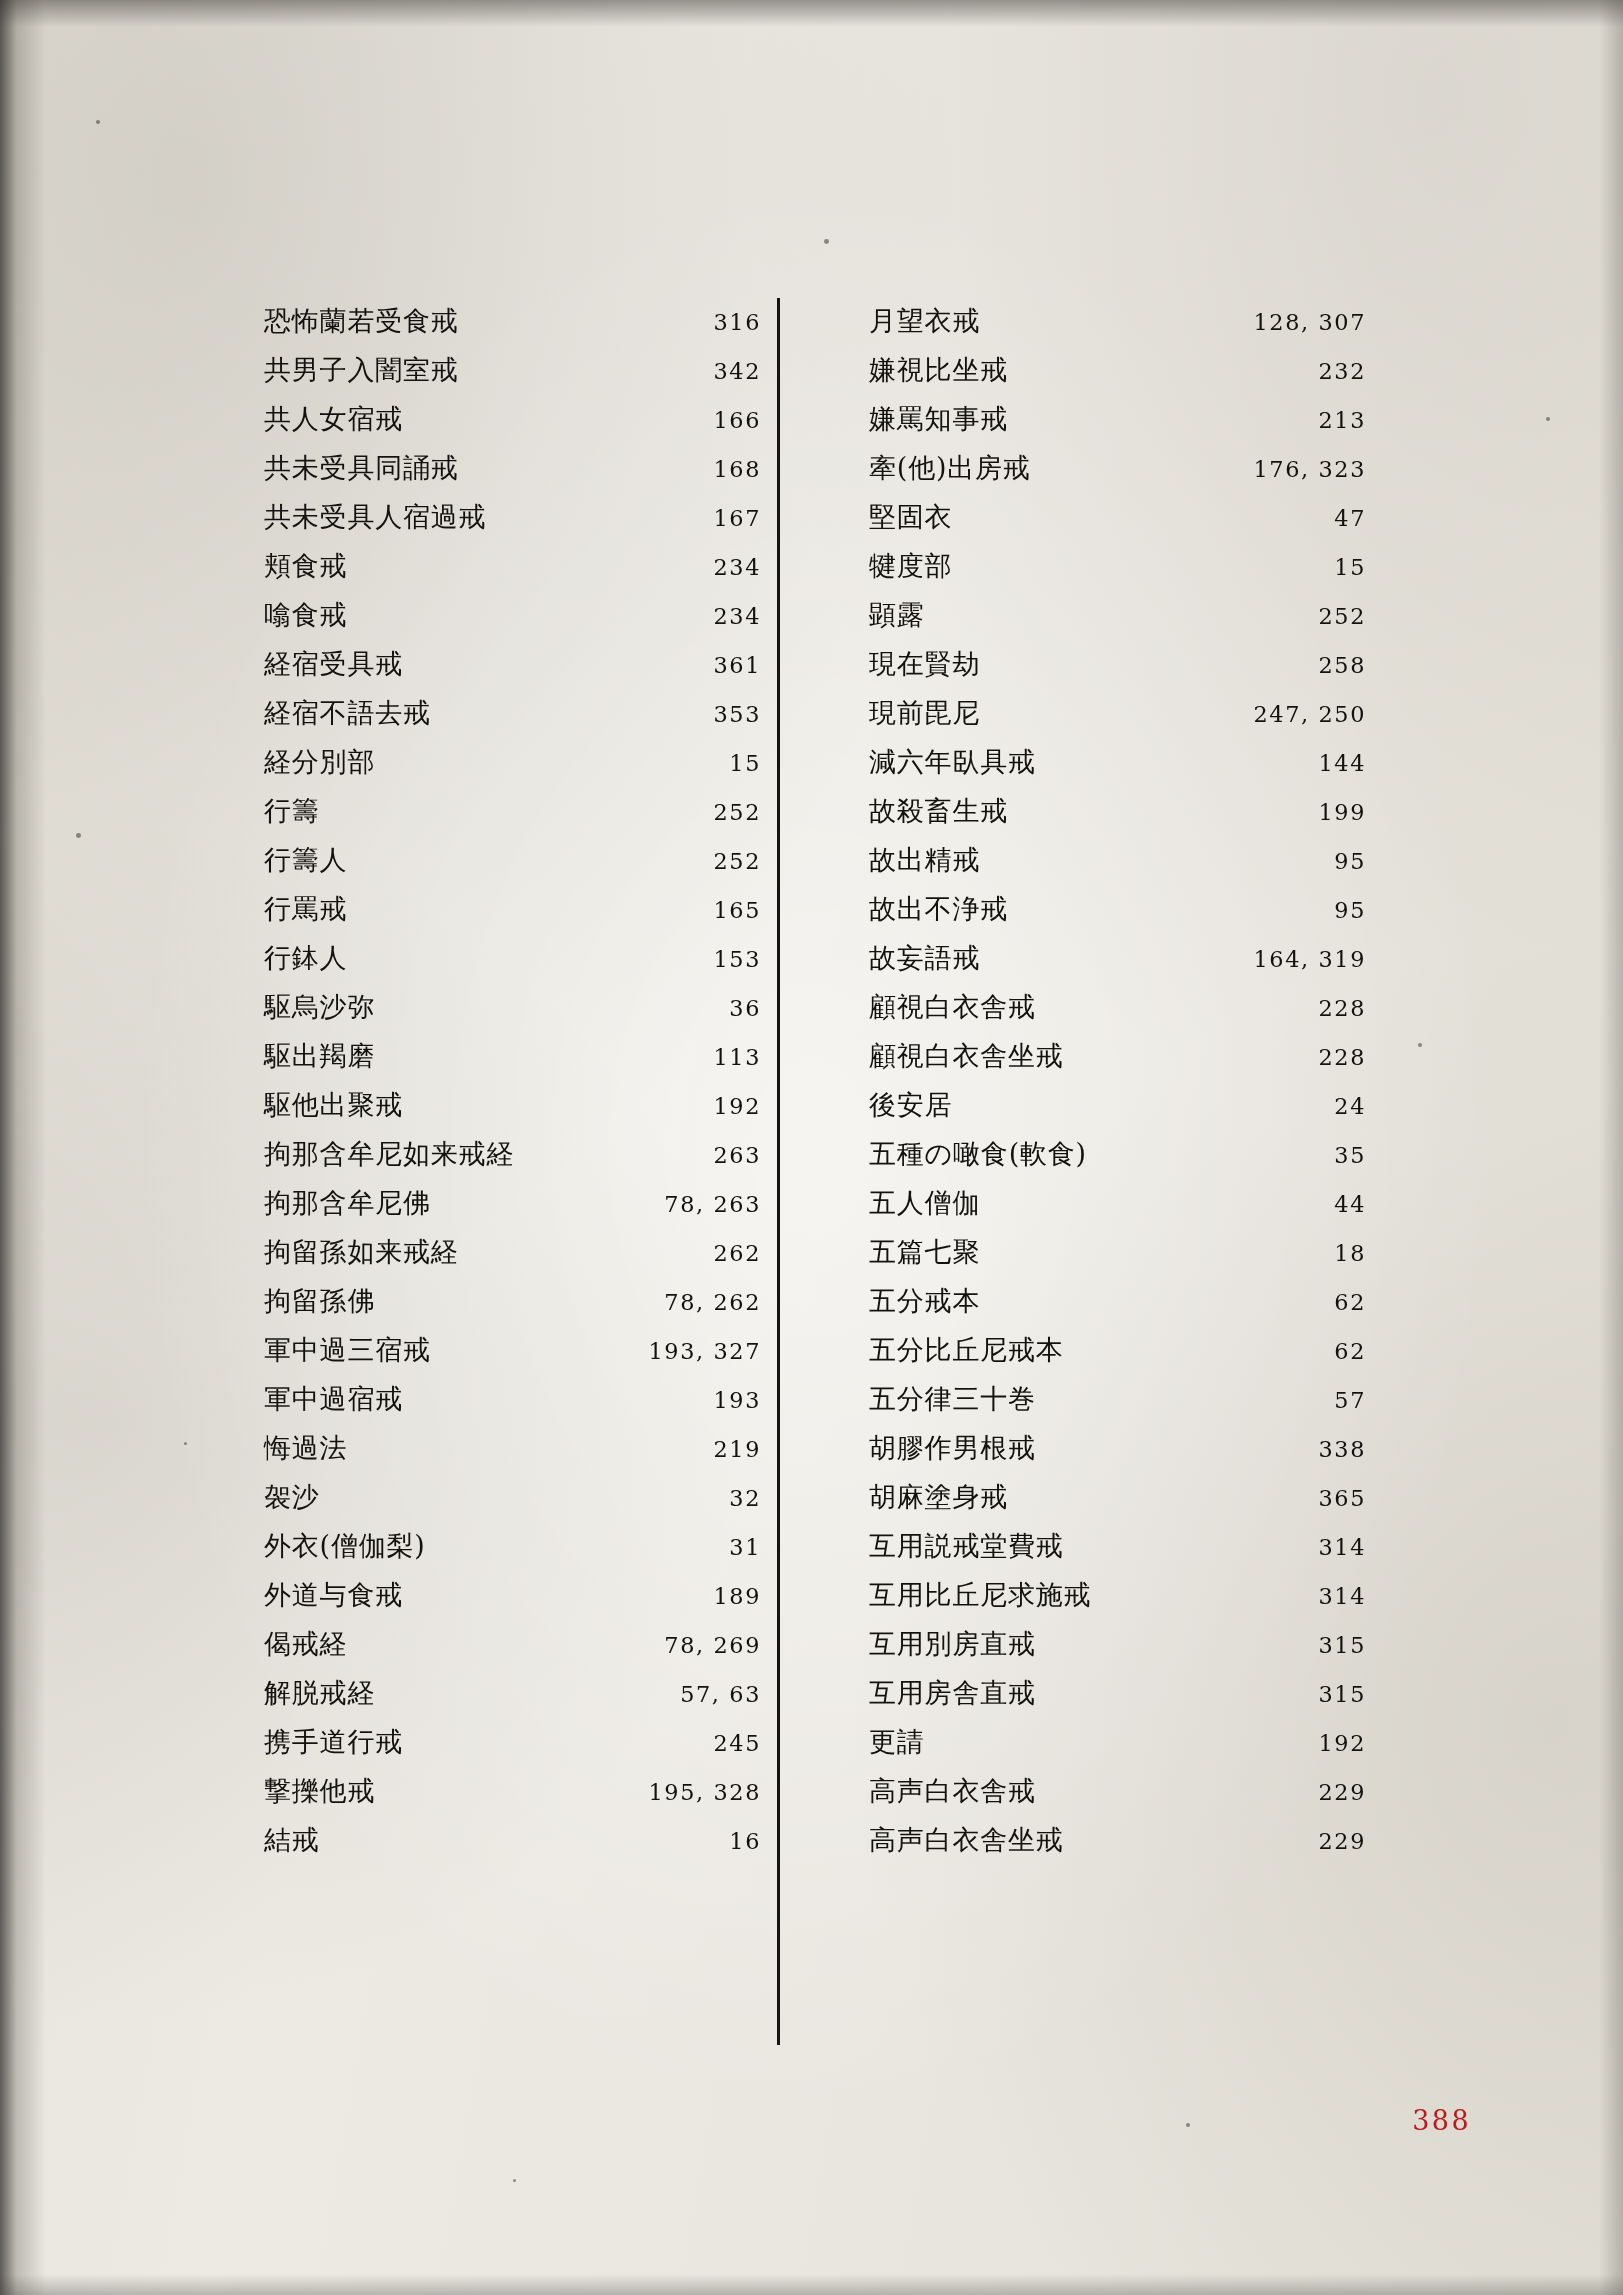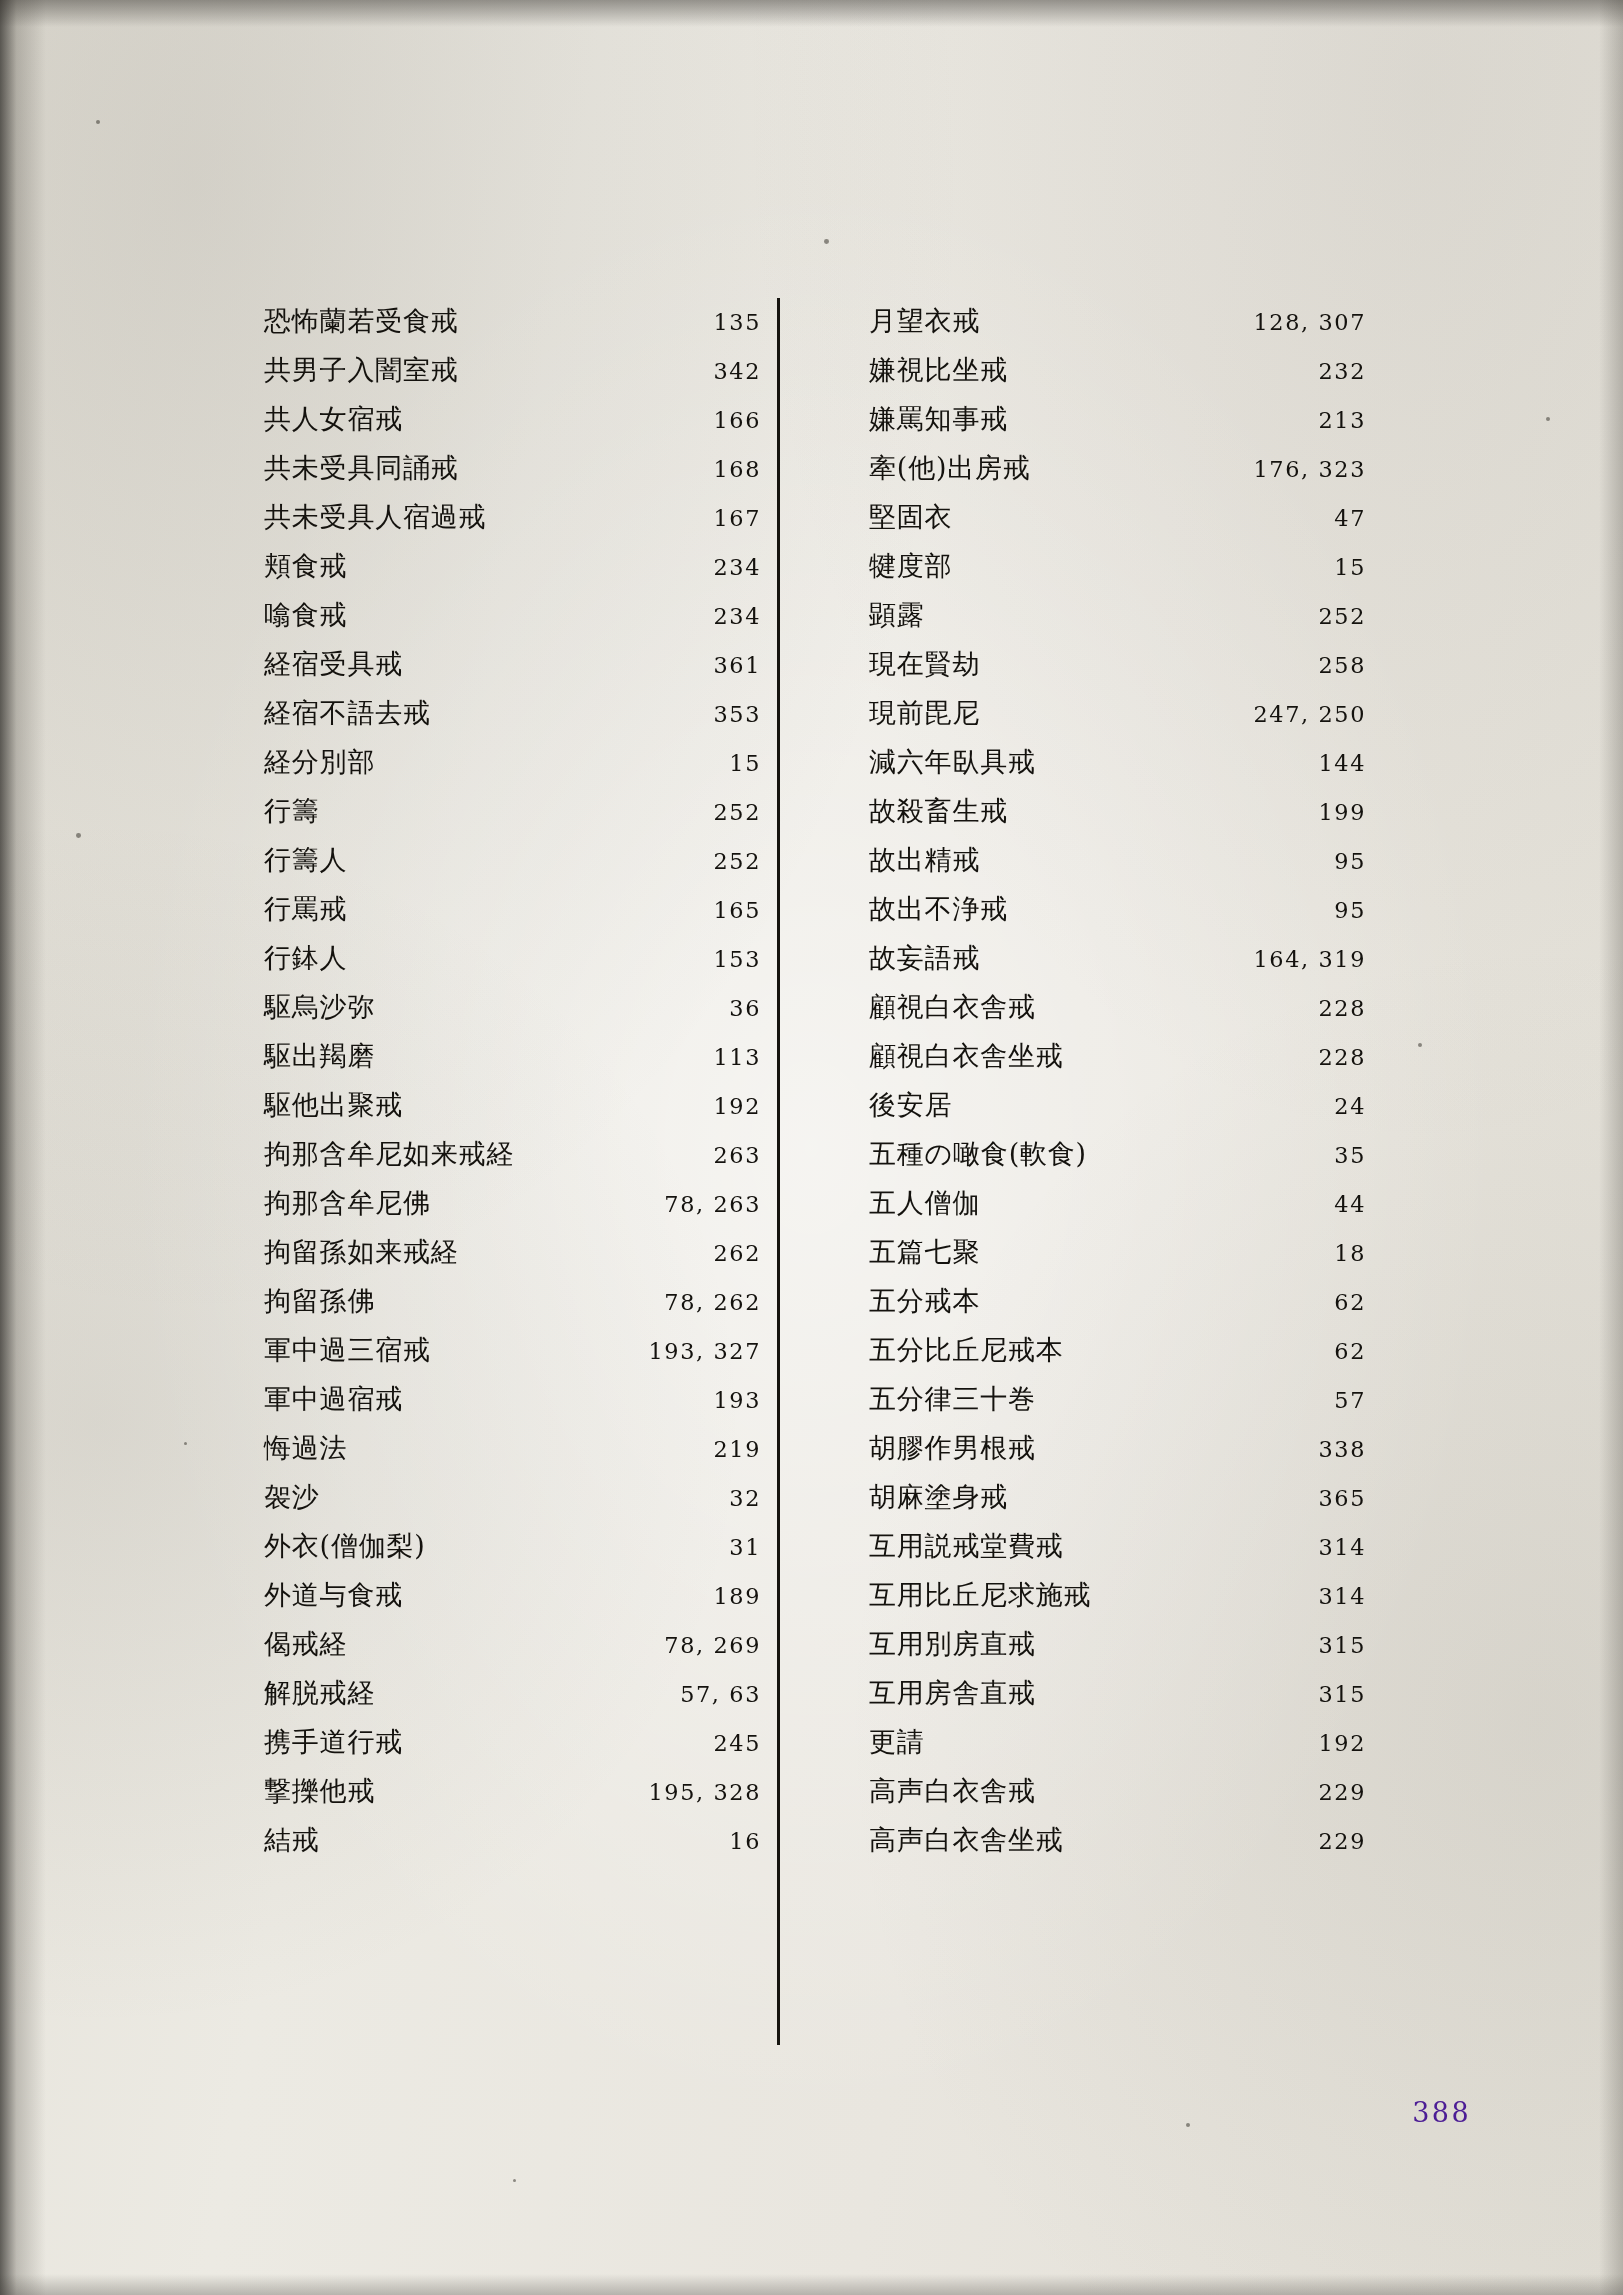--- a/index.html
+++ b/index.html
@@ -100,24 +100,24 @@
   .pages {
     font-size: 22.4px;
     color: #14120e;
     letter-spacing: 1.6px;
     font-family: "DejaVu Serif", "Liberation Serif", serif;
   }
 
   .folio {
     position: absolute;
     right: 152px;
-    bottom: 167px;
+    bottom: 159px;
     font-size: 27px;
     letter-spacing: 2.4px;
-    color: #4c1d95;
+    color: #b91c1c;
     font-family: "DejaVu Serif", "Liberation Serif", serif;
   }
 </style>
 </head>
 <body>
 
 <div class="page">
   <div class="paper-noise"></div>
   <div class="edge-dark-left"></div>
   <div class="edge-dark-top"></div>
@@ -132,21 +132,21 @@
   <div class="speck" style="left:513px;top:2179px;width:3.2px;height:3.2px;"></div>
   <div class="speck" style="left:1546px;top:417px;width:4px;height:4px;"></div>
   <div class="speck" style="left:76px;top:833px;width:4.8px;height:4.8px;"></div>
 
   <div class="divider"></div>
 
   <div class="index-area">
     <div class="col left">
       <div class="entry">
           <span class="term">恐怖蘭若受食戒</span>
-          <span class="pages">135</span>
+          <span class="pages">316</span>
         </div>
       <div class="entry">
           <span class="term">共男子入闇室戒</span>
           <span class="pages">342</span>
         </div>
       <div class="entry">
           <span class="term">共人女宿戒</span>
           <span class="pages">166</span>
         </div>
       <div class="entry">

